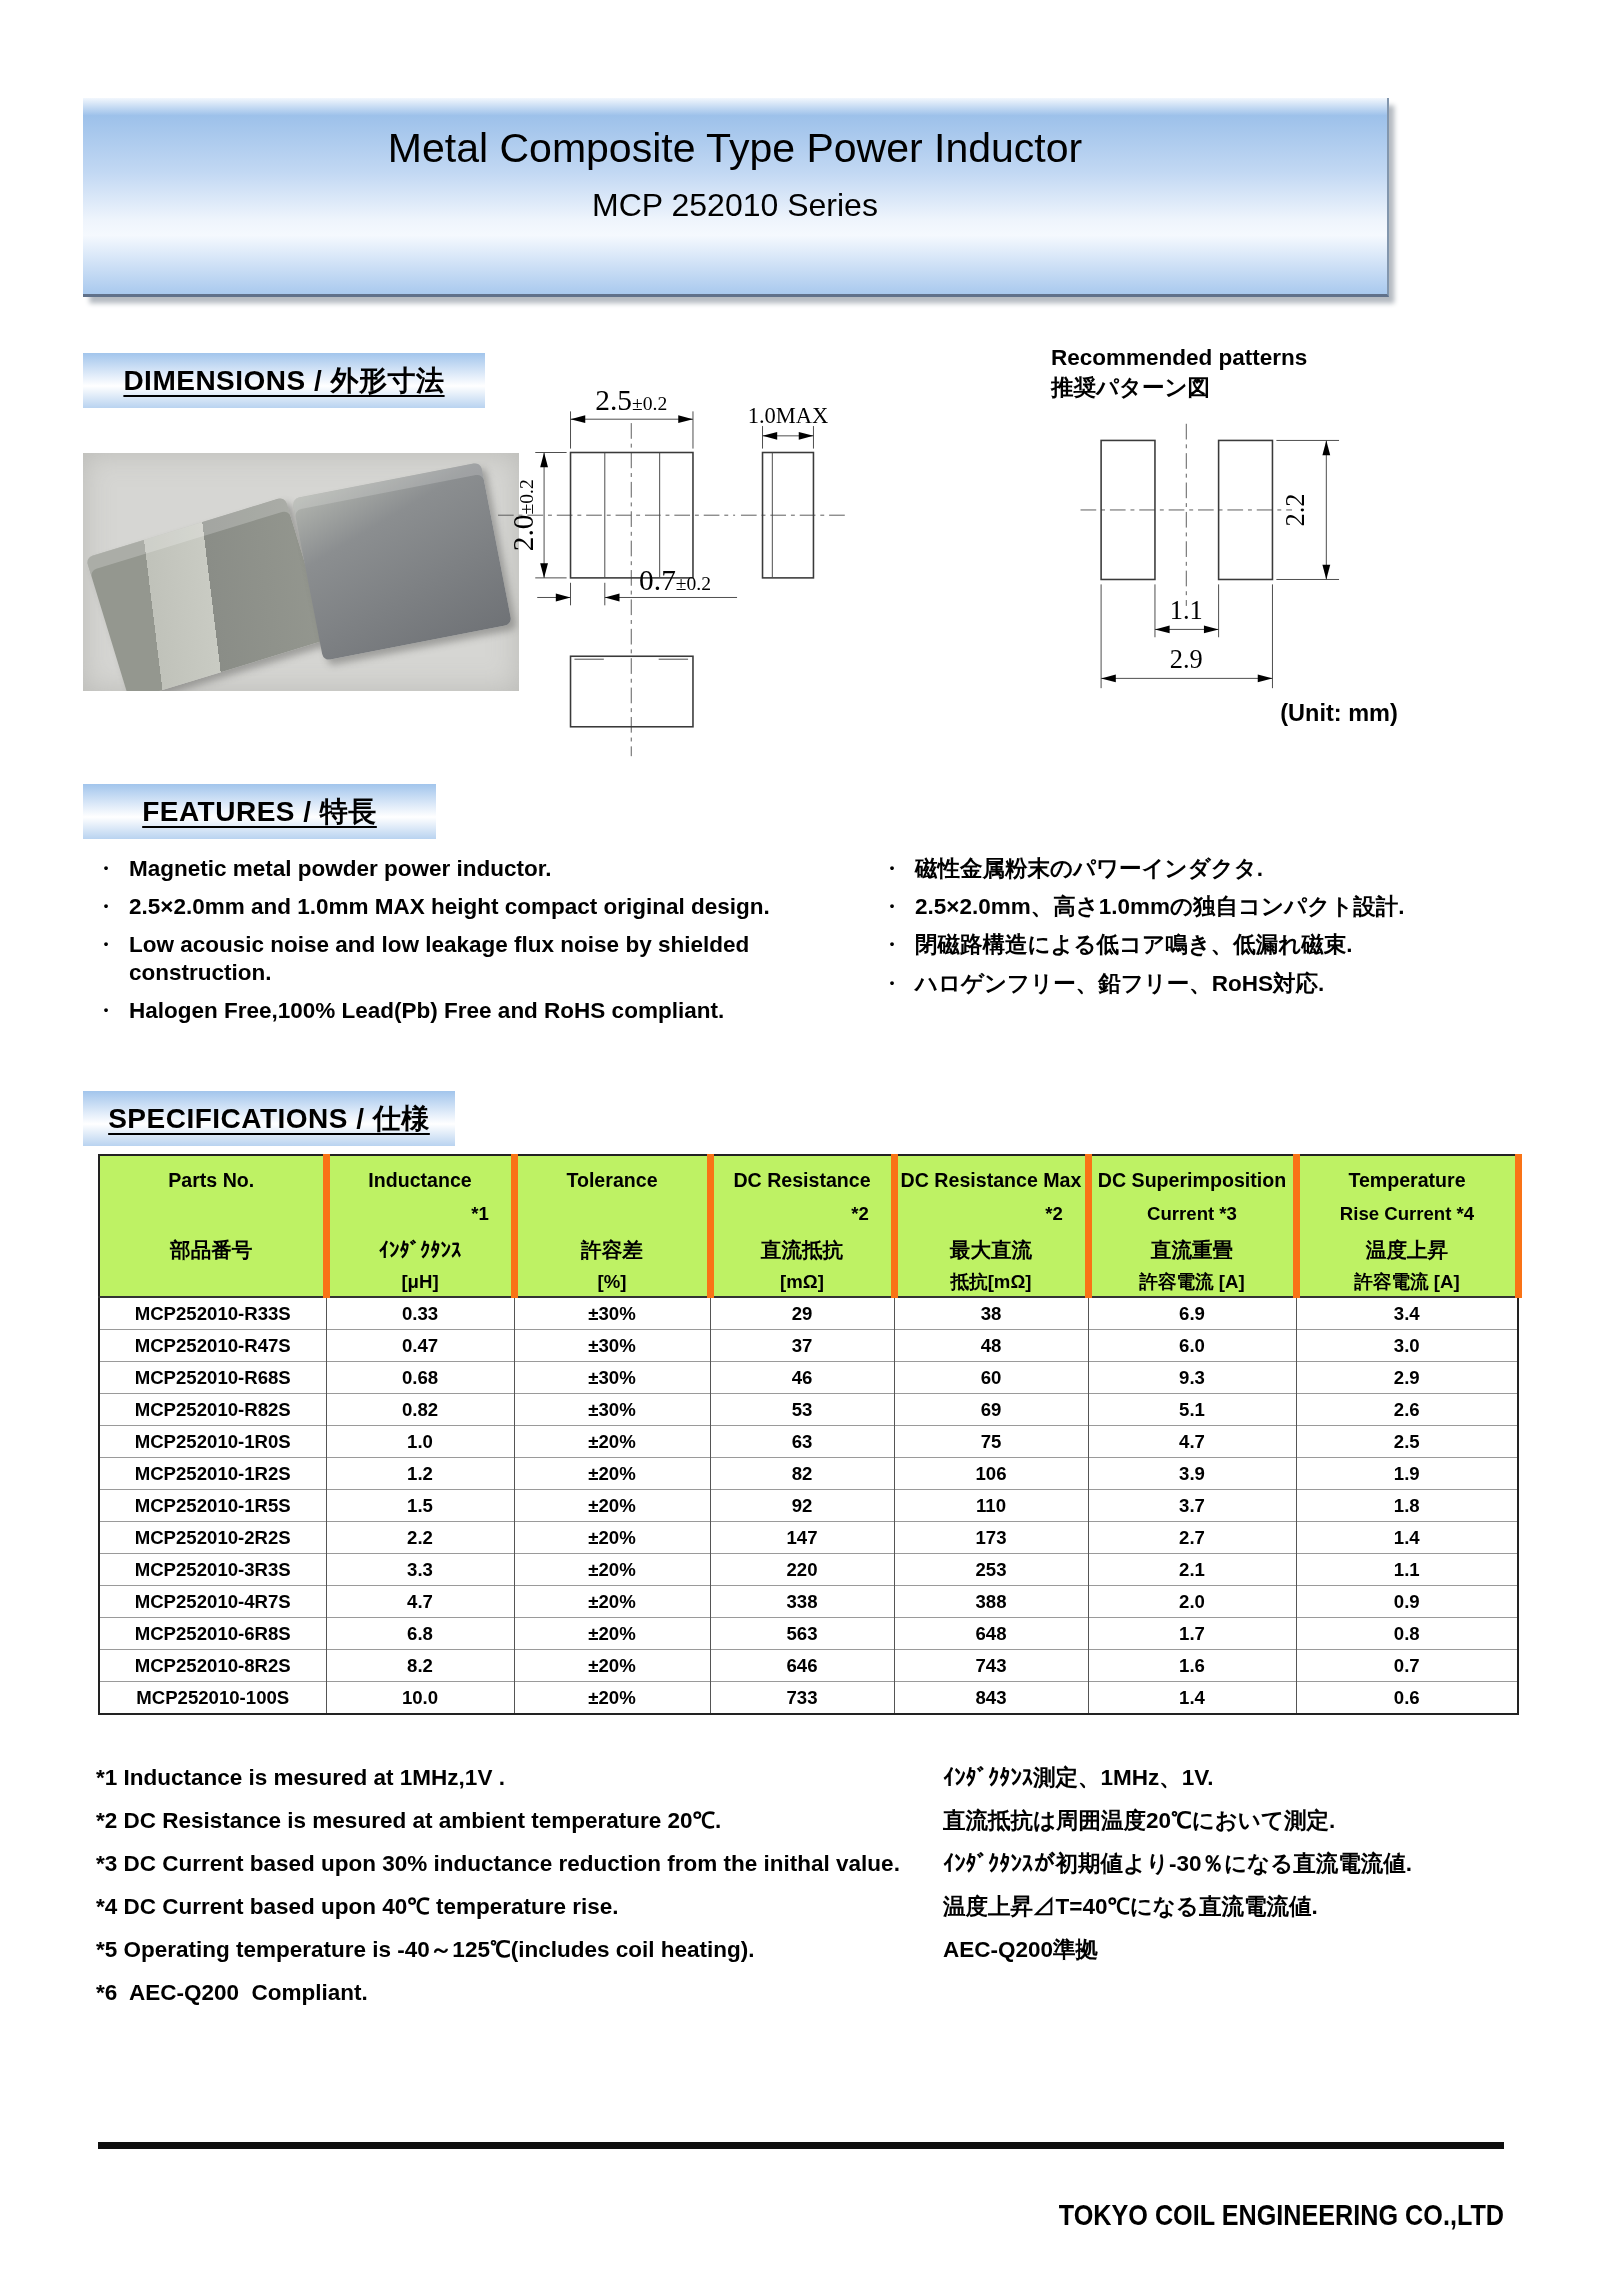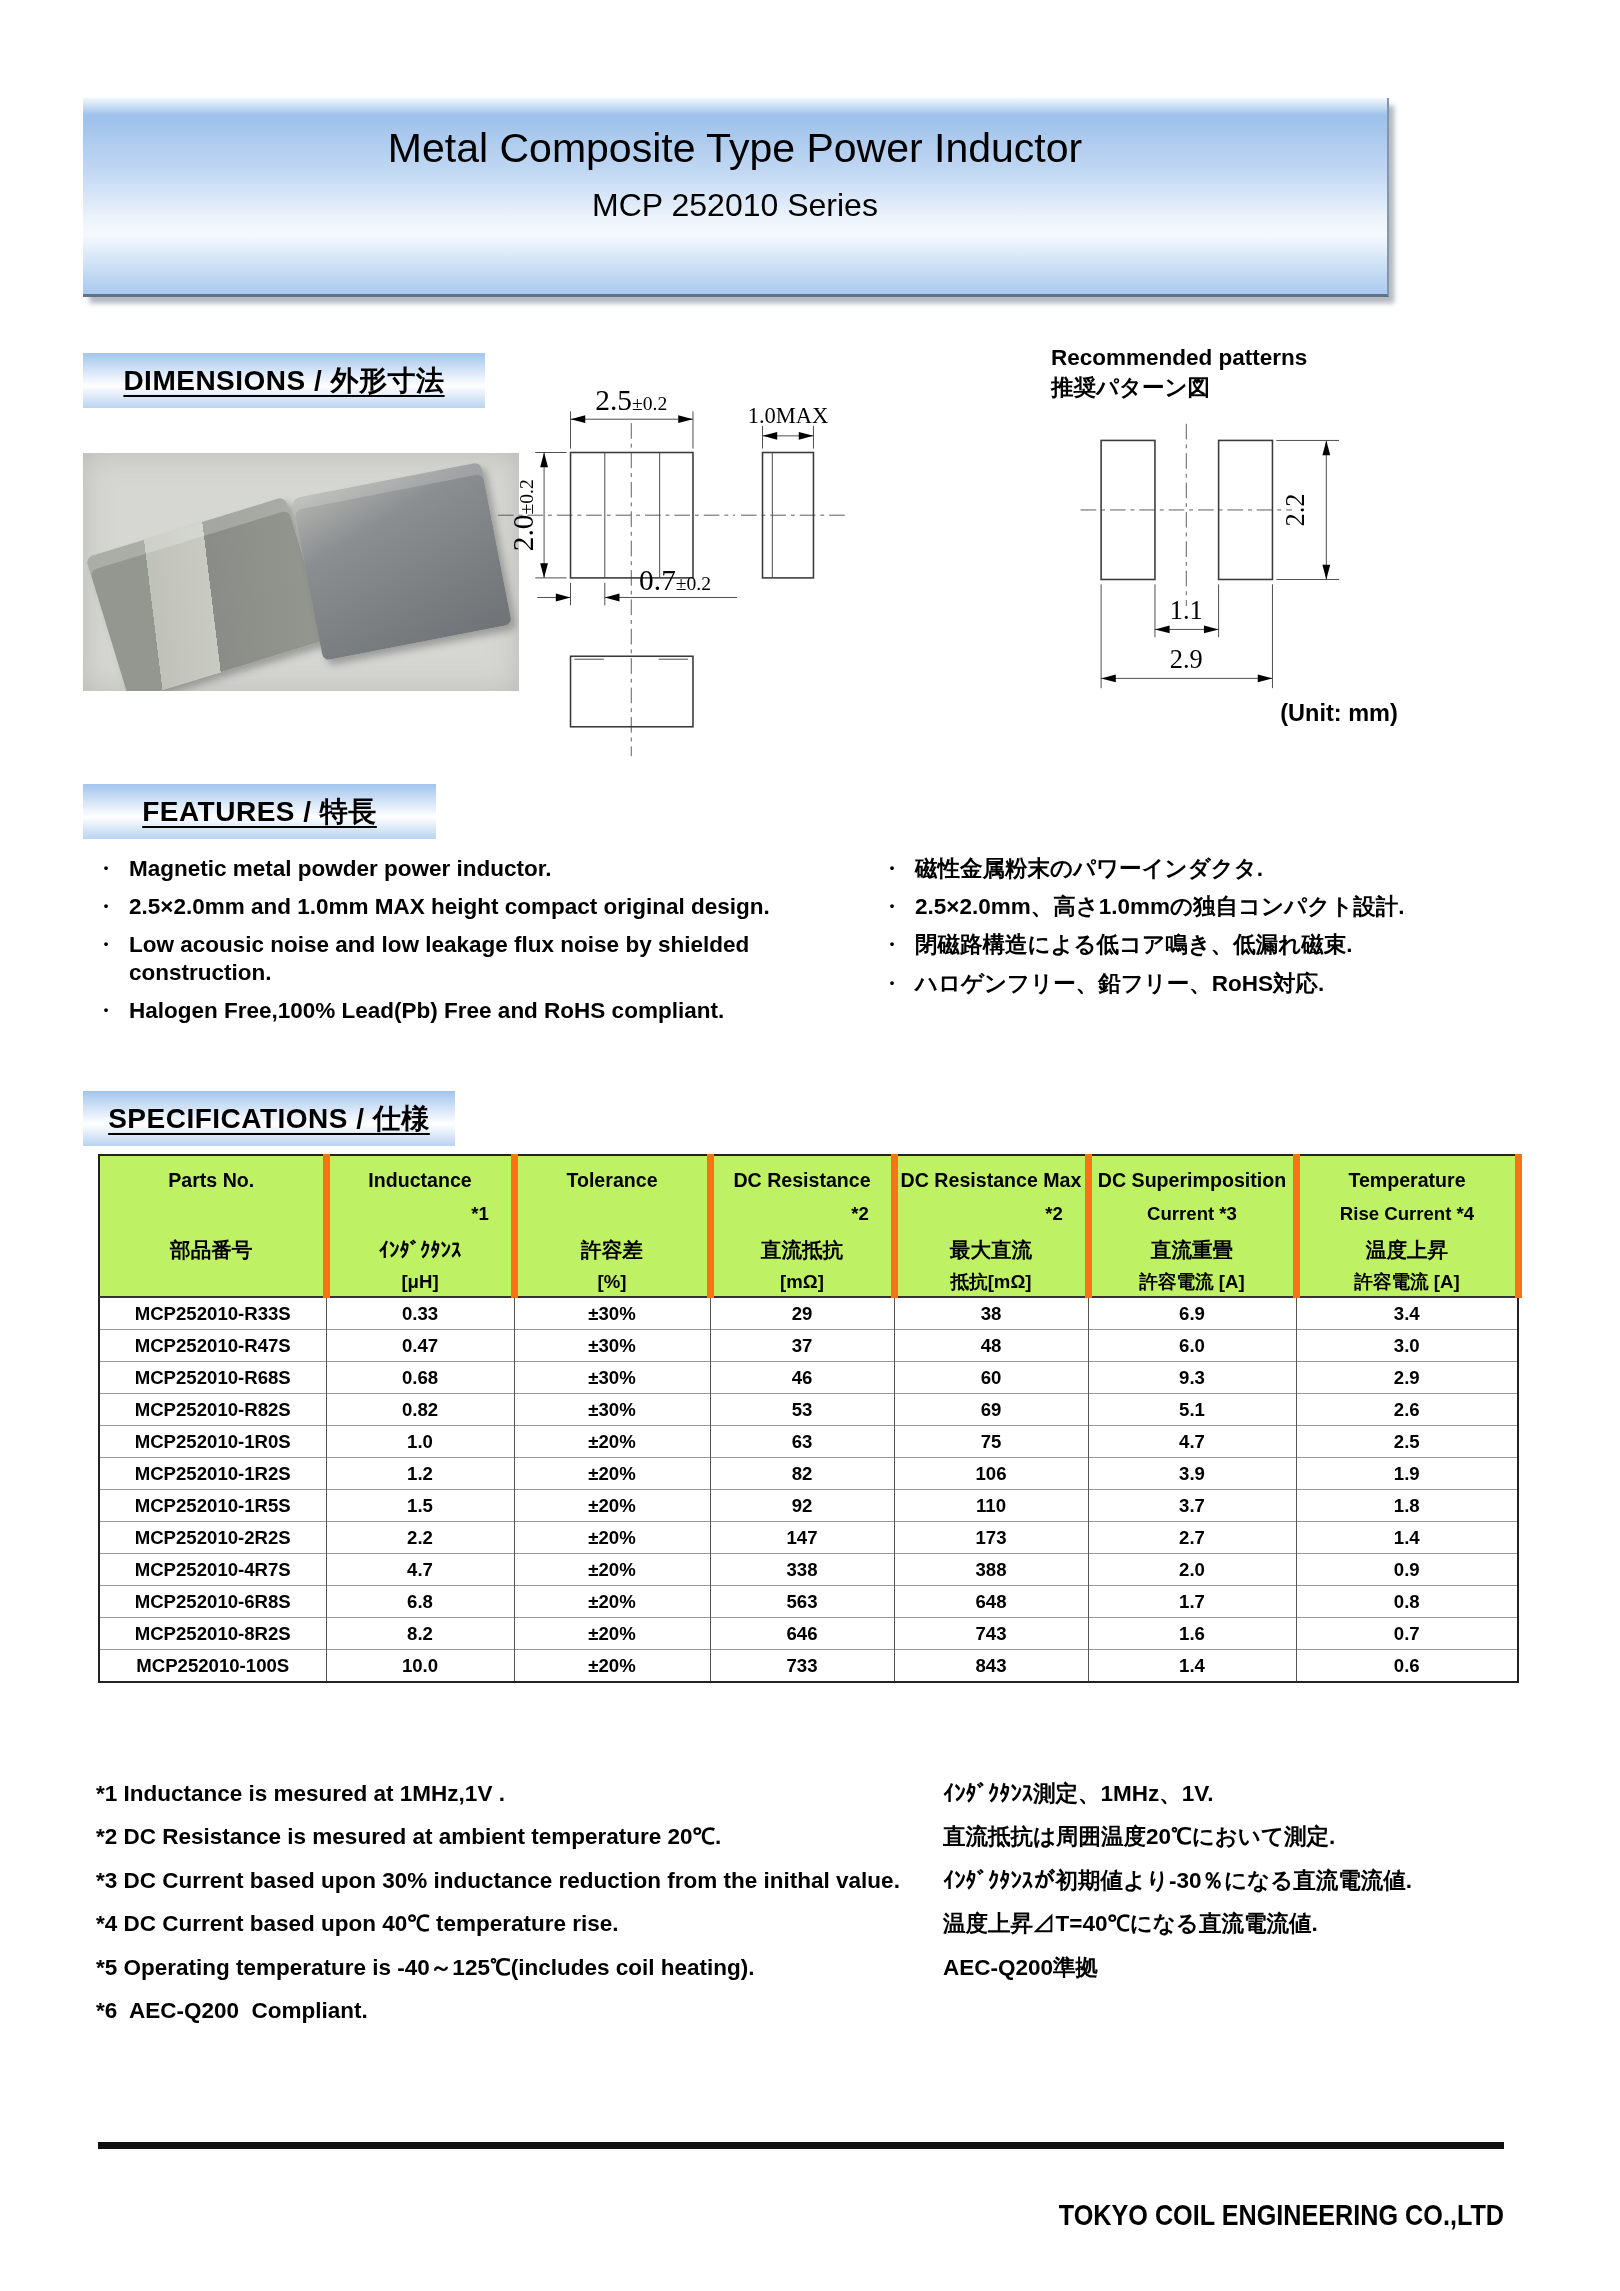--- a/index.html
+++ b/index.html
@@ -62,21 +62,21 @@
   svg .dim-main{font-size:30px;}
   svg .dim-tol{font-size:20px;}
   svg .dim-mid{font-size:27px;}
   svg .dim-small{font-size:23px;}
   svg .unit-note{font-family:"Liberation Sans",sans-serif;font-weight:bold;font-size:24px;}
 
   
   .bullets{list-style:none;margin:0;padding:0;font-size:22.5px;font-weight:bold;}
   .bullets li{position:relative;padding-left:35px;margin-bottom:10.8px;line-height:27.4px;white-space:pre-wrap;}
   .bullets li::before{content:"・";position:absolute;left:2px;top:0;font-size:19.6px;}
-  .bullets.no-dot li{padding-left:0;margin-top:16px;}
+  .bullets.no-dot li{padding-left:0;}
   .bullets.no-dot li::before{content:"";}
   #features-en{left:94px;top:855px;width:784px;}
   #features-jp{left:880px;top:855px;width:725px;}
   #notes-en{left:96px;top:1764px;width:833px;}
   #notes-jp{left:943px;top:1764px;width:667px;}
   .notes li{margin-bottom:15.7px;}
 
   
   .spec-table{
     left:98px;top:1154px;width:1419px;
@@ -348,20 +348,29 @@
       <tr>
         <td>MCP252010-2R2S</td>
         <td>2.2</td>
         <td>±20%</td>
         <td>147</td>
         <td>173</td>
         <td>2.7</td>
         <td>1.4</td>
       </tr>
       <tr>
+        <td>MCP252010-3R3S</td>
+        <td>3.3</td>
+        <td>±20%</td>
+        <td>220</td>
+        <td>253</td>
+        <td>2.1</td>
+        <td>1.1</td>
+      </tr>
+      <tr>
         <td>MCP252010-4R7S</td>
         <td>4.7</td>
         <td>±20%</td>
         <td>338</td>
         <td>388</td>
         <td>2.0</td>
         <td>0.9</td>
       </tr>
       <tr>
         <td>MCP252010-6R8S</td>

